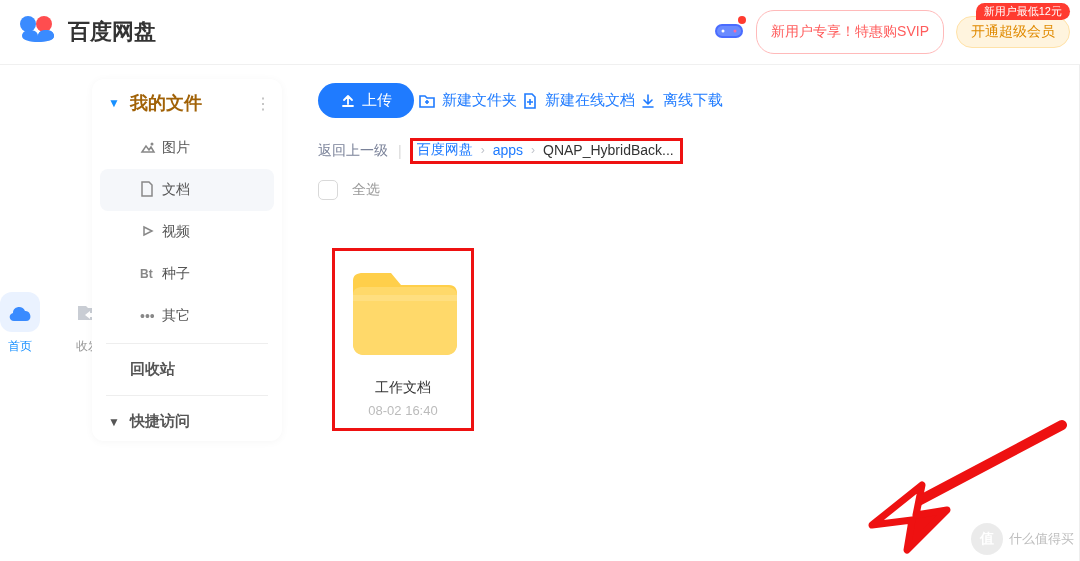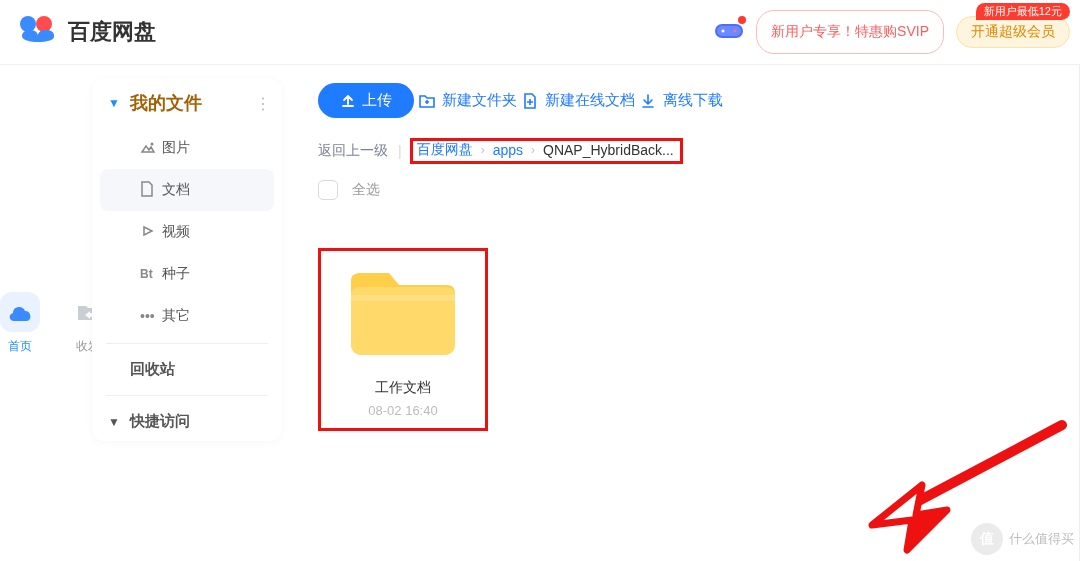--- a/index.html
+++ b/index.html
@@ -58,21 +58,21 @@
   .bc-arrow { color:#c0c4cc; margin:0 8px; font-size:12px; }
   .bc-current { color:#333; }
 
   .select-row { margin-top:16px; display:flex; align-items:center; gap:14px; }
   .chk { width:20px; height:20px; border:1.5px solid #d9d9d9; border-radius:5px; cursor:pointer; }
   .select-all-label { font-size:14px; color:#999; }
 
   
   .folder-area { margin-top:48px; display:flex; }
   .folder-item { width:170px; text-align:center; position:relative; }
-  .folder-box { border:3px solid #e11; padding:10px 10px 10px 10px; display:inline-block; width:170px; }
+  .folder-box { border:3px solid #e11; padding:10px 10px 10px 10px; display:inline-block; width:142px; }
   .folder-icon { width:120px; height:98px; margin:0 auto 16px auto; }
   .folder-name { font-size:14px; color:#333; }
   .folder-date { font-size:13px; color:#bbb; margin-top:6px; }
 
   
   .arrow-svg { position:absolute; left:560px; top:350px; }
 
   
   .watermark { position:absolute; right:6px; bottom:6px; opacity:.55; display:flex; align-items:center; gap:6px; color:#888; font-size:13px; }
   .wm-circle { width:32px; height:32px; border-radius:50%; background:#dcdcdc; color:#fff; display:flex; align-items:center; justify-content:center; font-size:14px; font-weight:700; }

